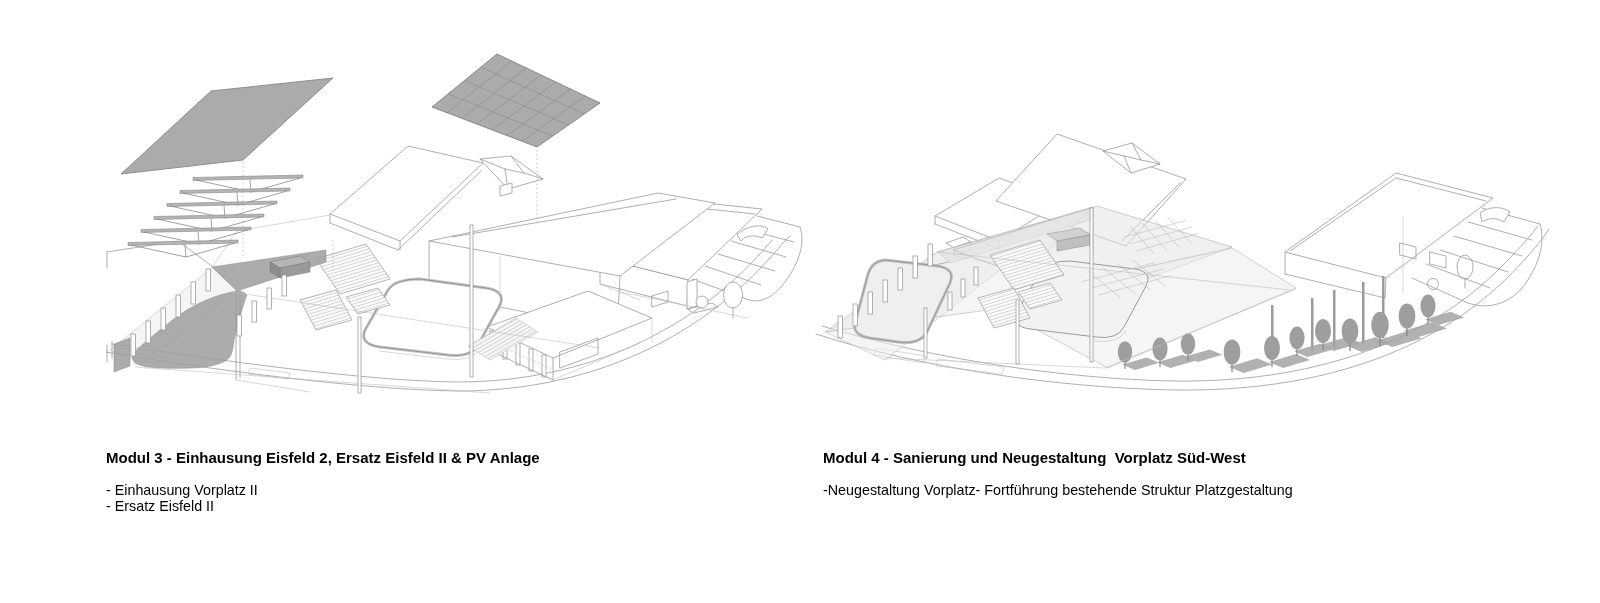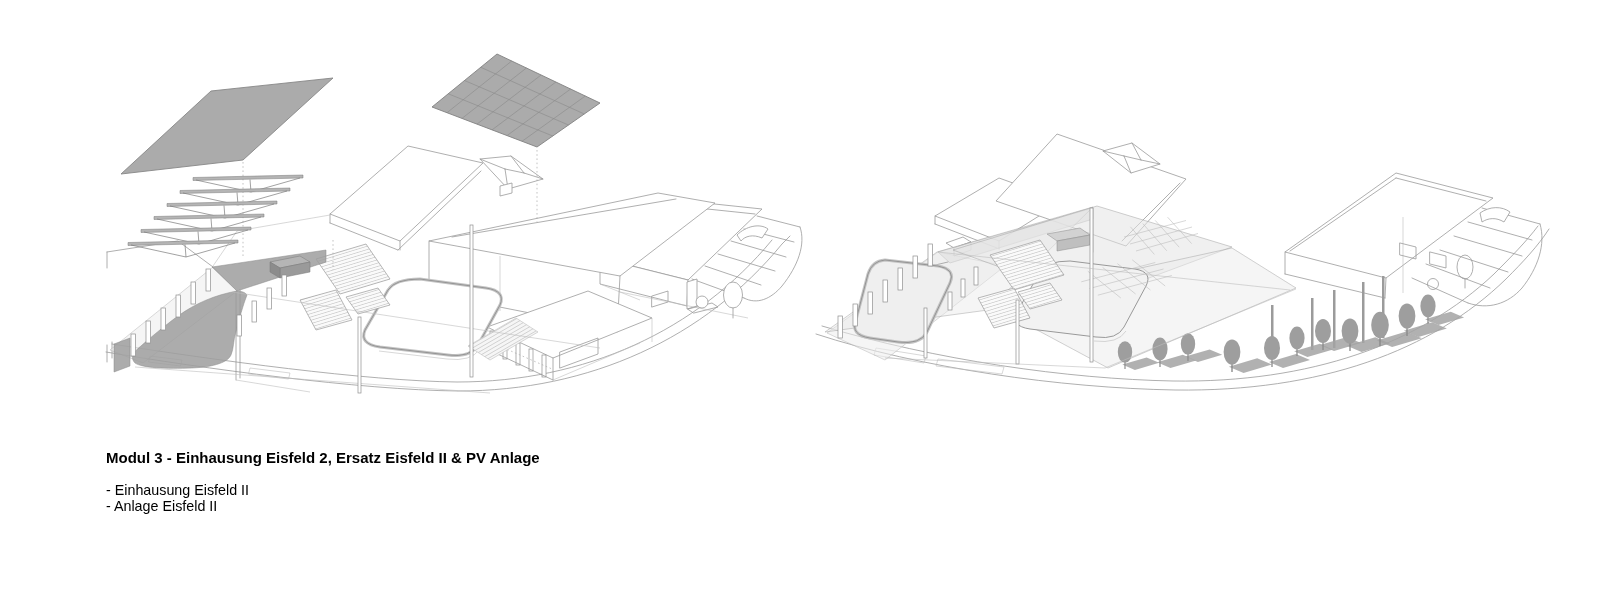--- a/index.html
+++ b/index.html
@@ -295,19 +295,25 @@
       <use href="#treeT" transform="translate(1407,316) scale(1.05)"></use>
       <use href="#treeT" transform="translate(1428,306) scale(.95)"></use>
     </g>
 
     <path class="lnl" d="M885,358 L1105,368 M1105,368 L1296,289 M938,252 L1290,290"></path>
   </svg>
 
   <div id="capL" class="caption">
     <h3>Modul 3 - Einhausung Eisfeld 2, Ersatz Eisfeld II &amp; PV Anlage</h3>
     <div class="bullets">
-      <p>- Einhausung Eisfeld II</p>
-      <p>- Anlage Eisfeld II</p>
+      <p>- Einhausung Vorplatz II</p>
+      <p>- Ersatz Eisfeld II</p>
     </div>
   </div>
 
+  <div id="capR" class="caption">
+    <h3>Modul 4 - Sanierung und Neugestaltung  Vorplatz Süd-West</h3>
+    <div class="bullets">
+      <p>-Neugestaltung Vorplatz- Fortführung bestehende Struktur Platzgestaltung</p>
+    </div>
+  </div>
 
 </div>
 
 </body></html>

